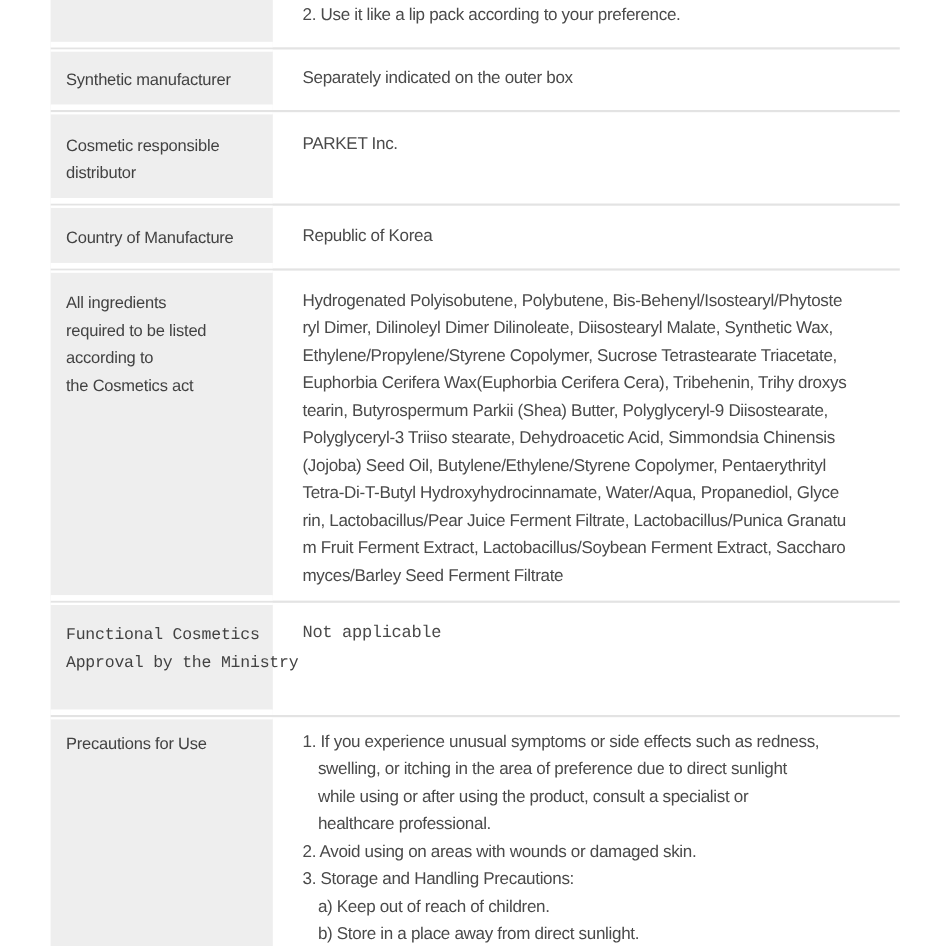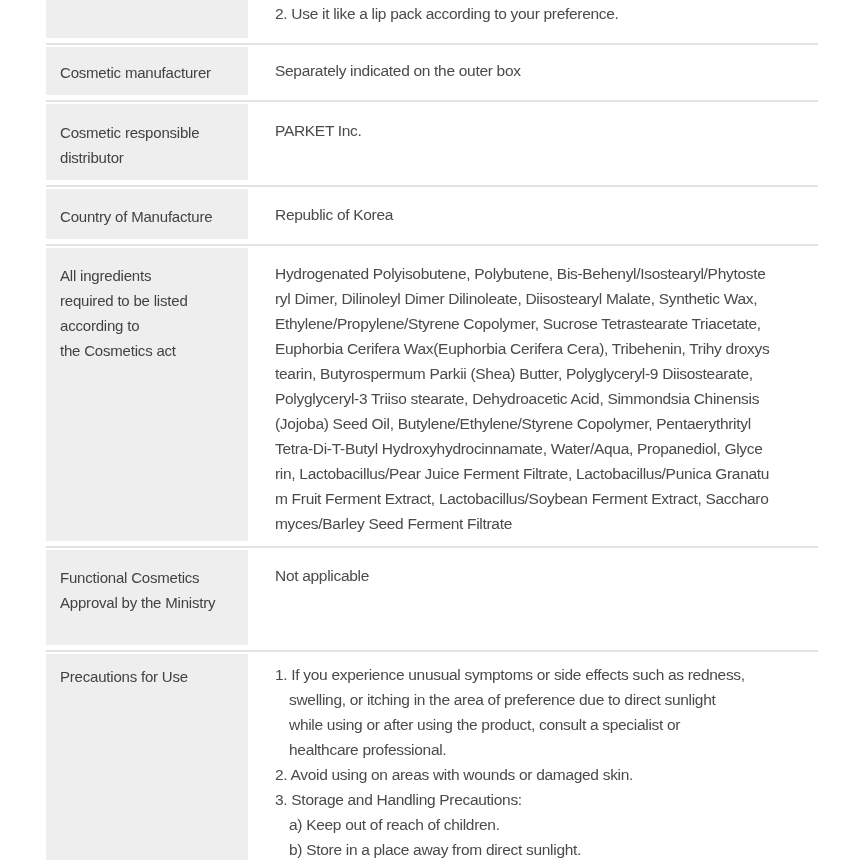--- a/index.html
+++ b/index.html
@@ -57,40 +57,40 @@
   .r0 .value-cell { padding-top: 16px; }
   .r1 { min-height: 52px; }
   .r1 .label-cell, .r1 .value-cell { padding-top: 13px; }
   .r2 { min-height: 75px; justify-content: flex-end; }
   .r2 .label-cell, .r2 .value-cell { padding-top: 16px; }
   .r3 { min-height: 51px; }
   .r3 .label-cell, .r3 .value-cell { }
   .r4 { min-height: 298px; }
   .r4 .label-cell, .r4 .value-cell { }
   .r5 { min-height: 104px; }
-  .r5 .label-cell, .r5 .value-cell { padding-top: 15px; }
+  .r5 .label-cell, .r5 .value-cell { padding-top: 15px; font-family: Liberation Mono, monospace; }
   .r6 { min-height: 215px; }
   .r6 .label-cell, .r6 .value-cell { padding-top: 10px; }
 </style>
 </head>
 <body>
 
 <div class="info-table">
 
   <div class="row r0">
     <div class="label-cell"></div>
     <div class="value-cell">
       <div class="vline">1. Enjoy long-lasting moisture by applying a proper amount every evening,</div>
       <div class="vline">2. Use it like a lip pack according to your preference.</div>
     </div>
   </div>
 
   <div class="row r1">
     <div class="label-cell">
-      <div class="lline">Cosmetic manufacturer</div>
+      <div class="lline">Synthetic manufacturer</div>
     </div>
     <div class="value-cell">
       <div class="vline">Separately indicated on the outer box</div>
     </div>
   </div>
 
   <div class="row r2">
     <div class="label-cell">
       <div class="lline">Cosmetic responsible</div>
       <div class="lline">distributor</div>

